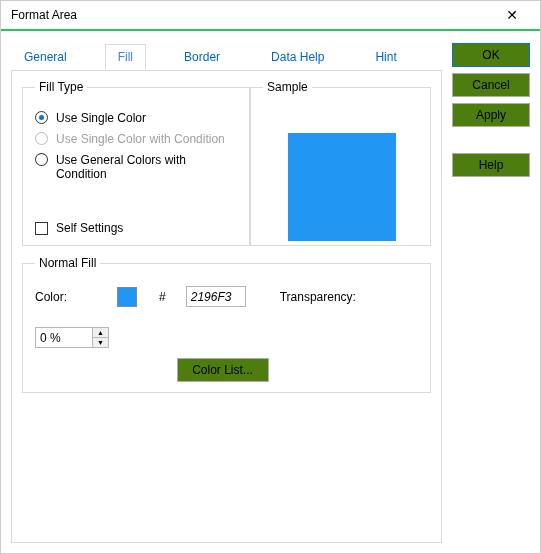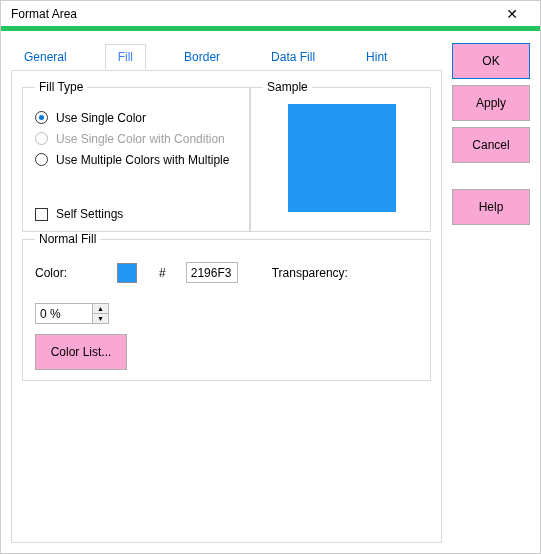--- a/index.html
+++ b/index.html
@@ -18,21 +18,21 @@
   border: 1px solid #ccc;
   background: #fff;
   display: flex;
   flex-direction: column;
 }
 .titlebar {
   height: 30px;
   display: flex;
   align-items: center;
   padding: 0 8px 0 10px;
-  border-bottom: 5px solid #22c55e;
+  border-bottom: 2px solid #22c55e;
 }
 .titlebar-title {
   flex: 1;
   font-size: 12px;
 }
 .close-btn {
   width: 40px;
   height: 28px;
   display: flex;
   align-items: center;
@@ -54,23 +54,23 @@
   flex-direction: column;
 }
 .right-pane {
   width: 88px;
   padding-left: 10px;
   display: flex;
   flex-direction: column;
   gap: 6px;
 }
 .btn {
-  height: 36px;
+  height: 24px;
   border: 1px solid #adadad;
-  background: #f9a8d4;
+  background: #4d7c0f;
   font-size: 12px;
   cursor: pointer;
   display: flex;
   align-items: center;
   justify-content: center;
 }
 .btn.primary {
   border: 1px solid #0078d7;
 }
 .gap { height: 14px; }
@@ -115,21 +115,21 @@
   display: flex;
   gap: 0;
 }
 .fill-type {
   flex: 1.3;
 }
 .sample {
   flex: 1;
   display: flex;
   justify-content: center;
-  align-items: flex-start;
+  align-items: flex-end;
   padding-top: 10px;
   padding-bottom: 4px;
 }
 .swatch-large {
   width: 108px;
   height: 108px;
   background: #2196f3;
 }
 .radio-row {
   display: flex;
@@ -162,21 +162,21 @@
   border: 1px solid #333;
 }
 .disabled-text { color: #a0a0a0; }
 .self-settings-row {
   display: flex;
   align-items: center;
   gap: 8px;
   margin-top: 40px;
 }
 .normal-fill {
-  margin-top: 0;
+  margin-top: 10px;
 }
 .normal-fill-row {
   display: flex;
   align-items: center;
   gap: 20px;
   margin-top: 6px;
   flex-wrap: wrap;
 }
 .color-swatch {
   width: 20px;
@@ -185,21 +185,21 @@
   border: 1px solid #888;
 }
 .hash { margin-left: 2px; }
 .text-input {
   border: 1px solid #b7b7b7;
   height: 21px;
   padding: 0 4px;
   font-size: 12px;
   font-family: inherit;
 }
-.hex-input { width: 52px; }
+.hex-input { width: 60px; font-style: italic; }
 .transp-label { margin-left: 14px; }
 .spinner {
   display: flex;
   align-items: stretch;
   border: 1px solid #b7b7b7;
   height: 21px;
 }
 .spinner input {
   border: none;
   width: 56px;
@@ -221,21 +221,21 @@
   display: flex;
   align-items: center;
   justify-content: center;
   background: #f0f0f0;
   cursor: pointer;
 }
 .sp-btn:first-child { border-bottom: 1px solid #b7b7b7; }
 .colorlist-row {
   margin-top: 10px;
   display: flex;
-  justify-content: flex-start;
+  justify-content: center;
   padding-right: 10px;
 }
 .colorlist-btn {
   width: 92px;
 }
 </style>
 </head>
 <body>
 
 <div class="window">
@@ -245,21 +245,21 @@
       <span class="close-x">✕</span>
     </div>
   </div>
   <div class="body">
     <div class="left-pane">
 
       <div class="tabs">
         <div class="tab">General</div>
         <div class="tab active">Fill</div>
         <div class="tab">Border</div>
-        <div class="tab">Data Fill</div>
+        <div class="tab">Data Help</div>
         <div class="tab">Hint</div>
       </div>
 
       <div class="tab-content">
 
         <div class="top-row">
           <fieldset class="fill-type">
             <legend>Fill Type</legend>
 
             <div class="radio-row">
@@ -267,21 +267,21 @@
               <span>Use Single Color</span>
             </div>
 
             <div class="radio-row">
               <span class="radio disabled"></span>
               <span class="disabled-text">Use Single Color with Condition</span>
             </div>
 
             <div class="radio-row">
               <span class="radio"></span>
-              <span>Use Multiple Colors with Multiple</span>
+              <span>Use General Colors with Condition</span>
             </div>
 
             <div class="self-settings-row">
               <span class="checkbox"></span>
               <span>Self Settings</span>
             </div>
           </fieldset>
 
           <fieldset class="sample">
             <legend>Sample</legend>
@@ -311,19 +311,19 @@
           <div class="colorlist-row">
             <div class="btn colorlist-btn">Color List...</div>
           </div>
         </fieldset>
 
       </div>
     </div>
 
     <div class="right-pane">
       <div class="btn primary">OK</div>
+      <div class="btn">Cancel</div>
       <div class="btn">Apply</div>
-      <div class="btn">Cancel</div>
       <div class="gap"></div>
       <div class="btn">Help</div>
     </div>
   </div>
 </div>
 
 </body></html>

